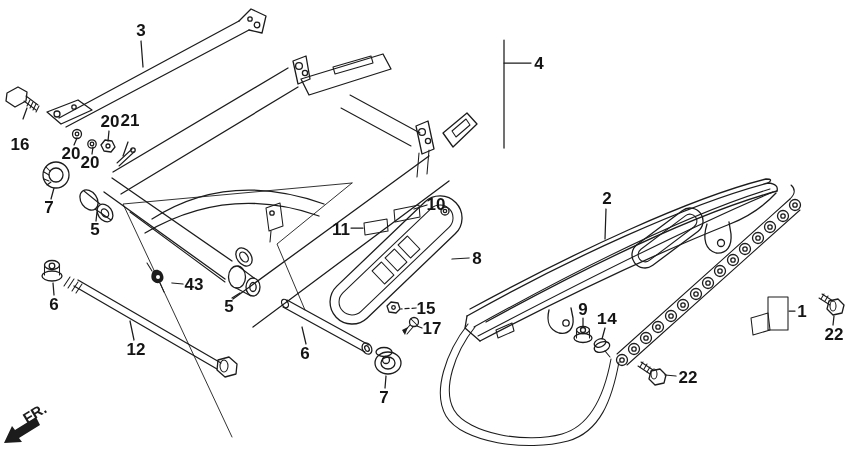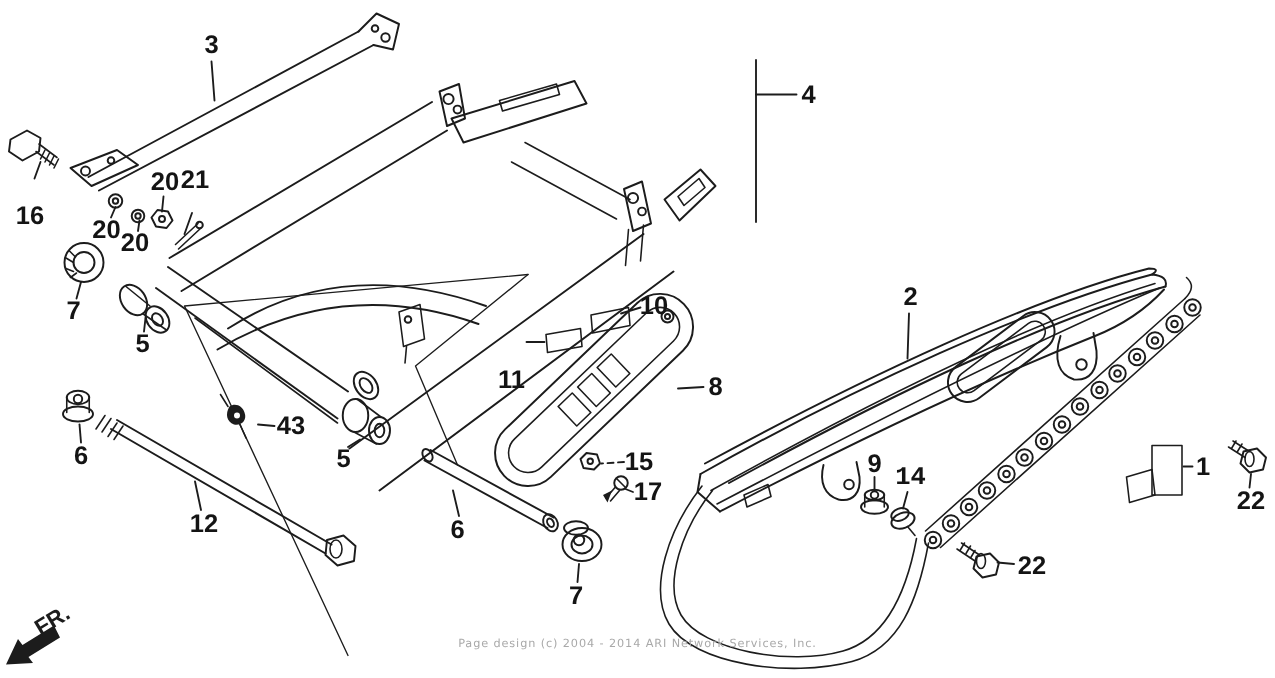--- a/index.html
+++ b/index.html
@@ -304,33 +304,32 @@
   <div class="callout-layer" data-name="callout-layer">
       <div class="callout" data-name="part-callout-3-0" style="left: 141px; top: 30px;">3</div>
       <div class="callout" data-name="part-callout-16-1" style="left: 20px; top: 128px; margin-top: 16px;">16</div>
       <div class="callout" data-name="part-callout-18-2" style="left: 110px; top: 121px;">20</div>
       <div class="callout" data-name="part-callout-21-3" style="left: 130px; top: 120px; text-align: right;">21</div>
       <div class="callout" data-name="part-callout-20-4" style="left: 71px; top: 153px;">20</div>
       <div class="callout" data-name="part-callout-19-5" style="left: 90px; top: 162px;">20</div>
       <div class="callout" data-name="part-callout-7-6" style="left: 49px; top: 207px;">7</div>
       <div class="callout" data-name="part-callout-5-7" style="left: 95px; top: 229px;">5</div>
       <div class="callout" data-name="part-callout-4-8" style="left: 539px; top: 63px;">4</div>
-      <div class="callout" data-name="part-callout-11-9" style="left: 341px; top: 229px; margin-top: 24px;">11</div>
+      <div class="callout" data-name="part-callout-11-9" style="left: 341px; top: 229px;">11</div>
       <div class="callout" data-name="part-callout-10-10" style="left: 436px; top: 204px;">10</div>
       <div class="callout" data-name="part-callout-8-11" style="left: 477px; top: 258px;">8</div>
       <div class="callout" data-name="part-callout-15-12" style="left: 426px; top: 308px;">15</div>
       <div class="callout" data-name="part-callout-17-13" style="left: 432px; top: 328px;">17</div>
       <div class="callout" data-name="part-callout-2-14" style="left: 607px; top: 198px;">2</div>
       <div class="callout" data-name="part-callout-9-15" style="left: 583px; top: 309px;">9</div>
       <div class="callout" data-name="part-callout-14-16" style="left: 607px; top: 319px; font-family: Liberation Mono, monospace;">14</div>
       <div class="callout" data-name="part-callout-22-17" style="left: 688px; top: 377px;">22</div>
       <div class="callout" data-name="part-callout-1-18" style="left: 802px; top: 311px;">1</div>
       <div class="callout" data-name="part-callout-22-19" style="left: 834px; top: 334px;">22</div>
       <div class="callout" data-name="part-callout-13-20" style="left: 54px; top: 304px;">6</div>
       <div class="callout" data-name="part-callout-12-21" style="left: 136px; top: 349px;">12</div>
       <div class="callout" data-name="part-callout-23-22" style="left: 194px; top: 284px;">43</div>
       <div class="callout" data-name="part-callout-5-23" style="left: 229px; top: 306px;">5</div>
       <div class="callout" data-name="part-callout-6-24" style="left: 305px; top: 353px;">6</div>
       <div class="callout" data-name="part-callout-7-25" style="left: 384px; top: 397px;">7</div>
     </div>
 
-  <div class="watermark" data-name="watermark-text">Page design (c) 2004 - 2014 ARI Network Services, Inc.</div>
 </div>
 
 </body></html>

